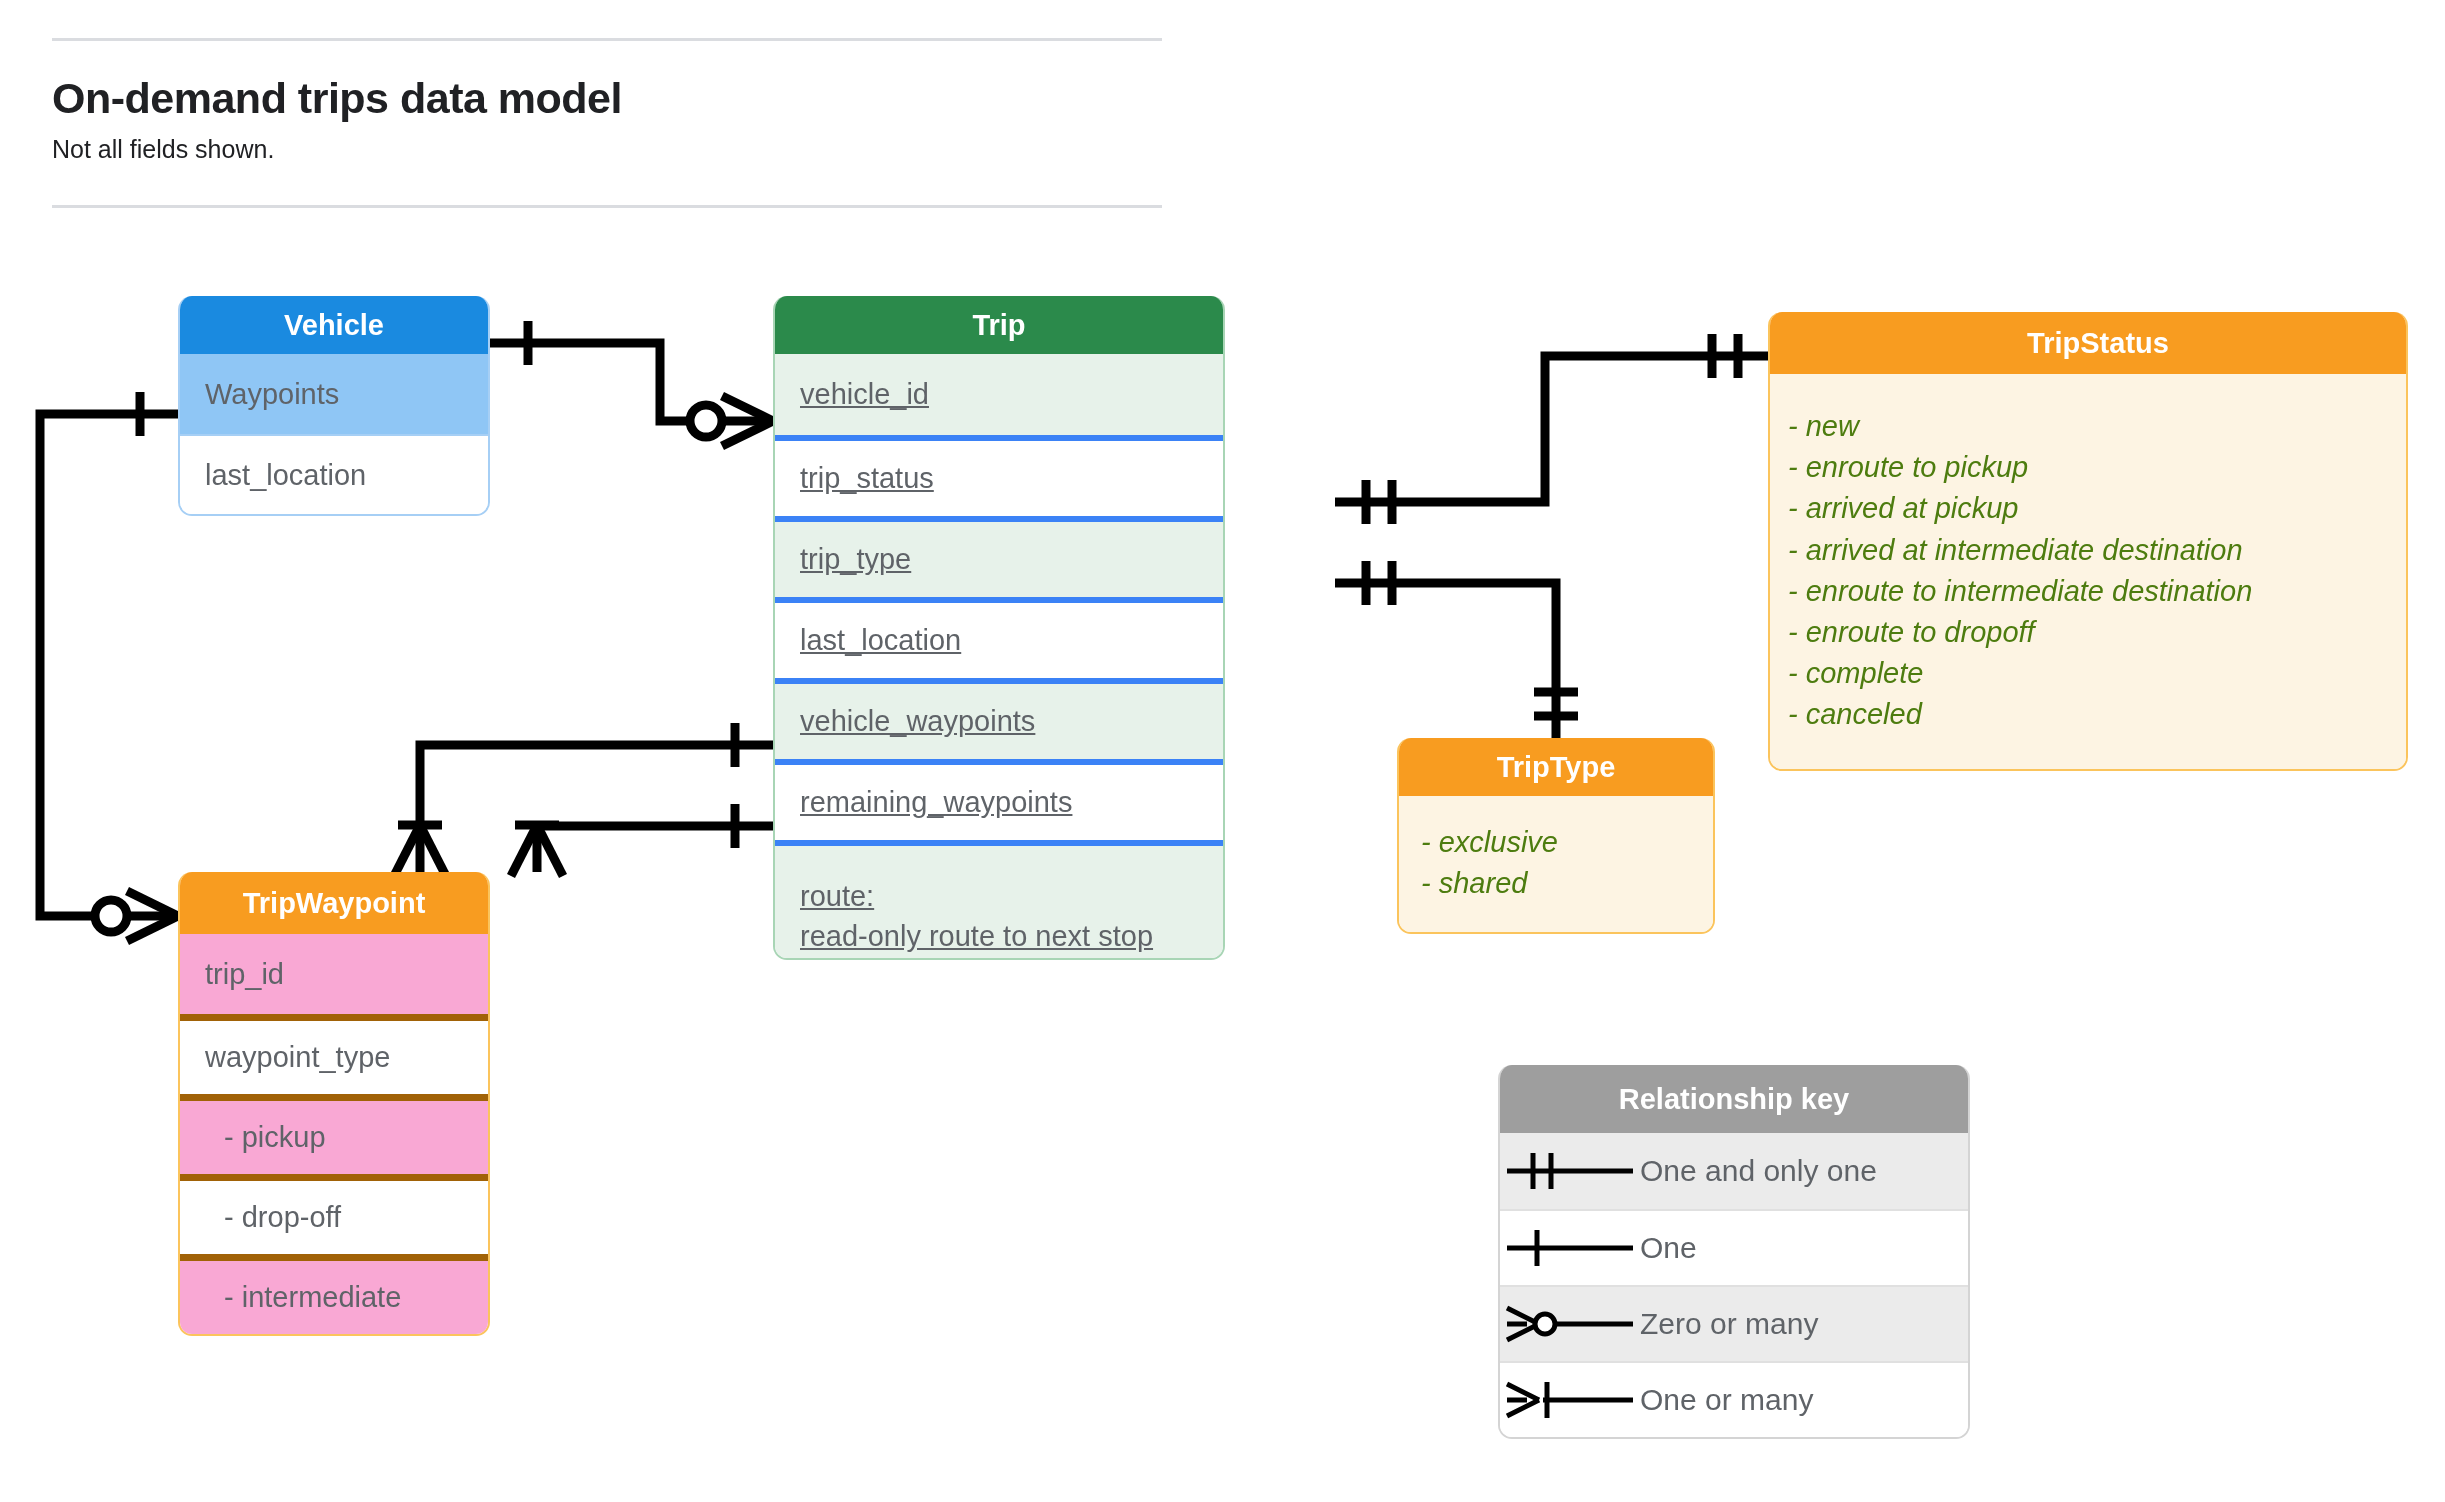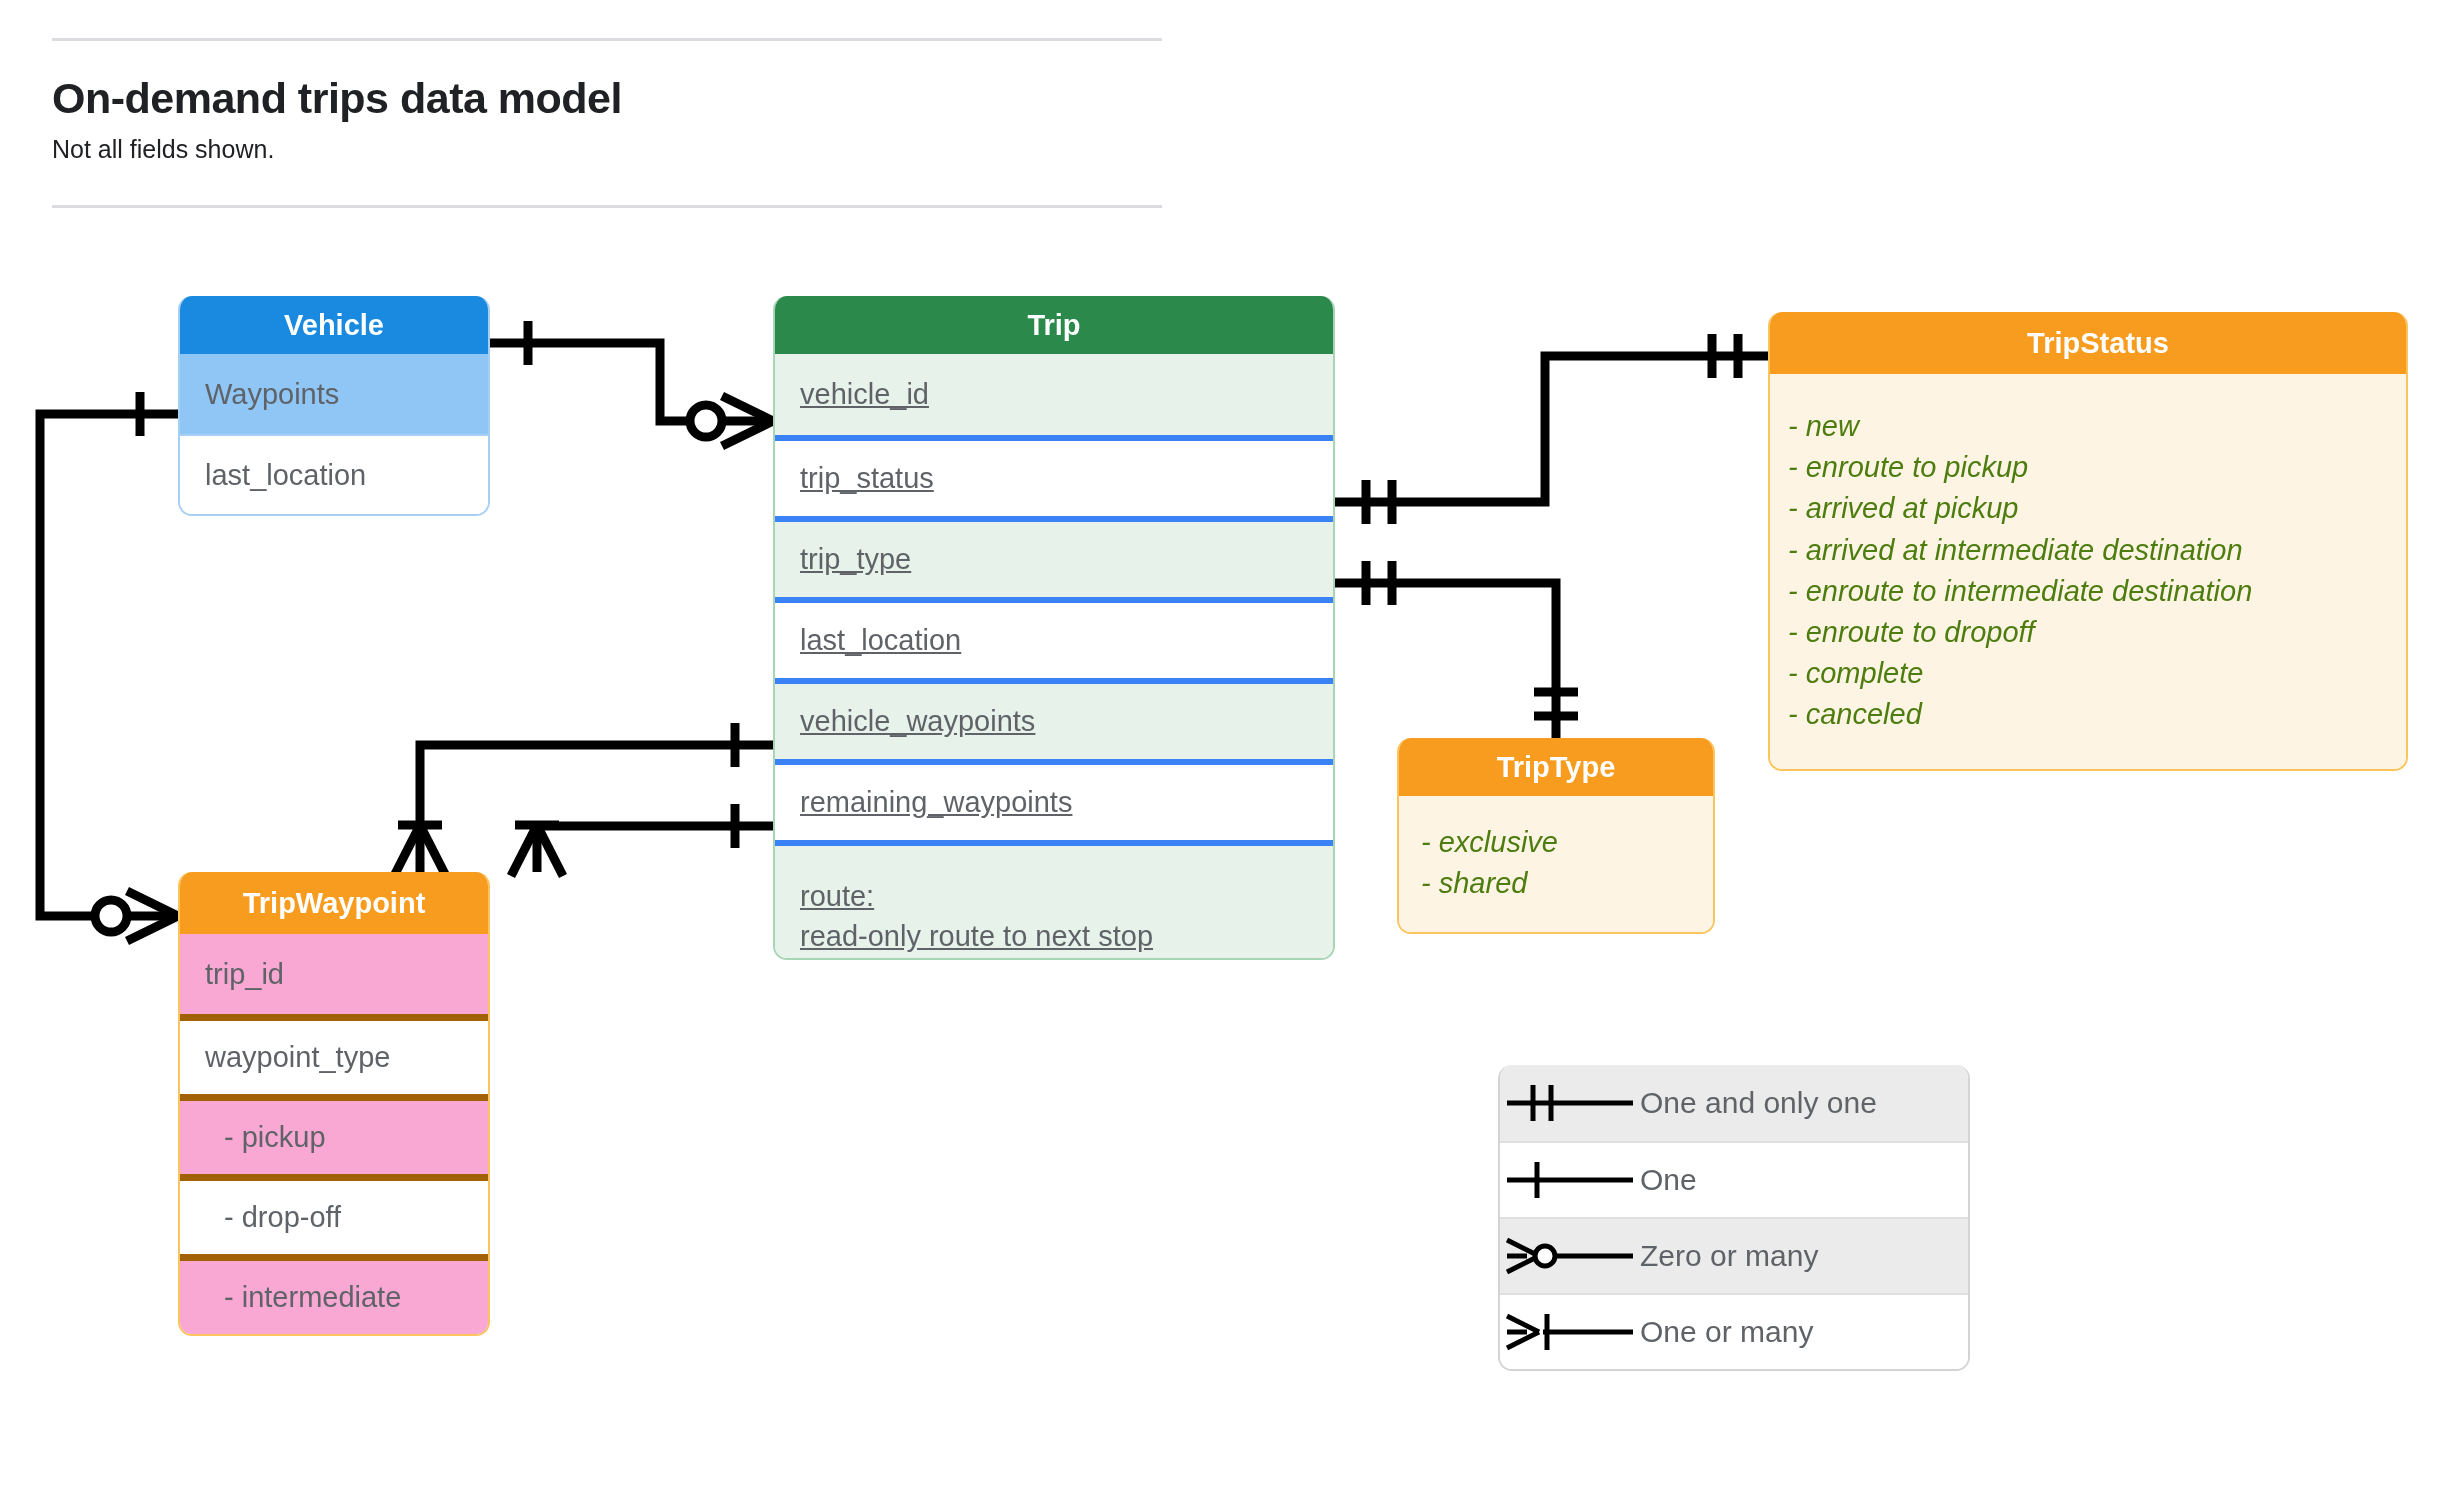--- a/index.html
+++ b/index.html
@@ -91,21 +91,21 @@
     height: 58px;
   }
   #entity-vehicle .row { height: 80px; }
   .row-vehicle-hl { background: #8fc6f5; }
   .row-vehicle-plain { background: #ffffff; border-top: 2px solid #a6cff5; }
 
   
   #entity-trip {
     left: 773px;
     top: 296px;
-    width: 562px;
+    width: 452px;
     border: 2px solid #a8d5b5;
     border-top: none;
   }
   #entity-trip .entity-title {
     background: #2b8a4b;
     height: 58px;
   }
   #entity-trip .row { height: 81px; text-decoration: underline; }
   .row-trip-a { background: #e7f2ea; }
   .row-trip-b { background: #ffffff; }
@@ -359,20 +359,21 @@
 <div class="entity" id="entity-tripwaypoint">
   <div class="entity-title">TripWaypoint</div>
   <div class="row row-wp-a">trip_id</div>
   <div class="row row-wp-b">waypoint_type</div>
   <div class="row row-wp-a row-indent">-  pickup</div>
   <div class="row row-wp-b row-indent">-  drop-off</div>
   <div class="row row-wp-a row-indent">-  intermediate</div>
 </div>
 
 <div id="legend">
+  <div id="legend-title">Relationship key</div>
 
   <div class="legend-row legend-row-a">
     <div class="legend-sym">
       <svg width="130" height="60" viewBox="0 0 130 60" xmlns="http://www.w3.org/2000/svg">
         <g stroke="#000000" stroke-width="5" fill="none">
           <line x1="2" y1="30" x2="128" y2="30"></line>
           <line x1="28" y1="12" x2="28" y2="48"></line>
           <line x1="46" y1="12" x2="46" y2="48"></line>
         </g>
       </svg>

